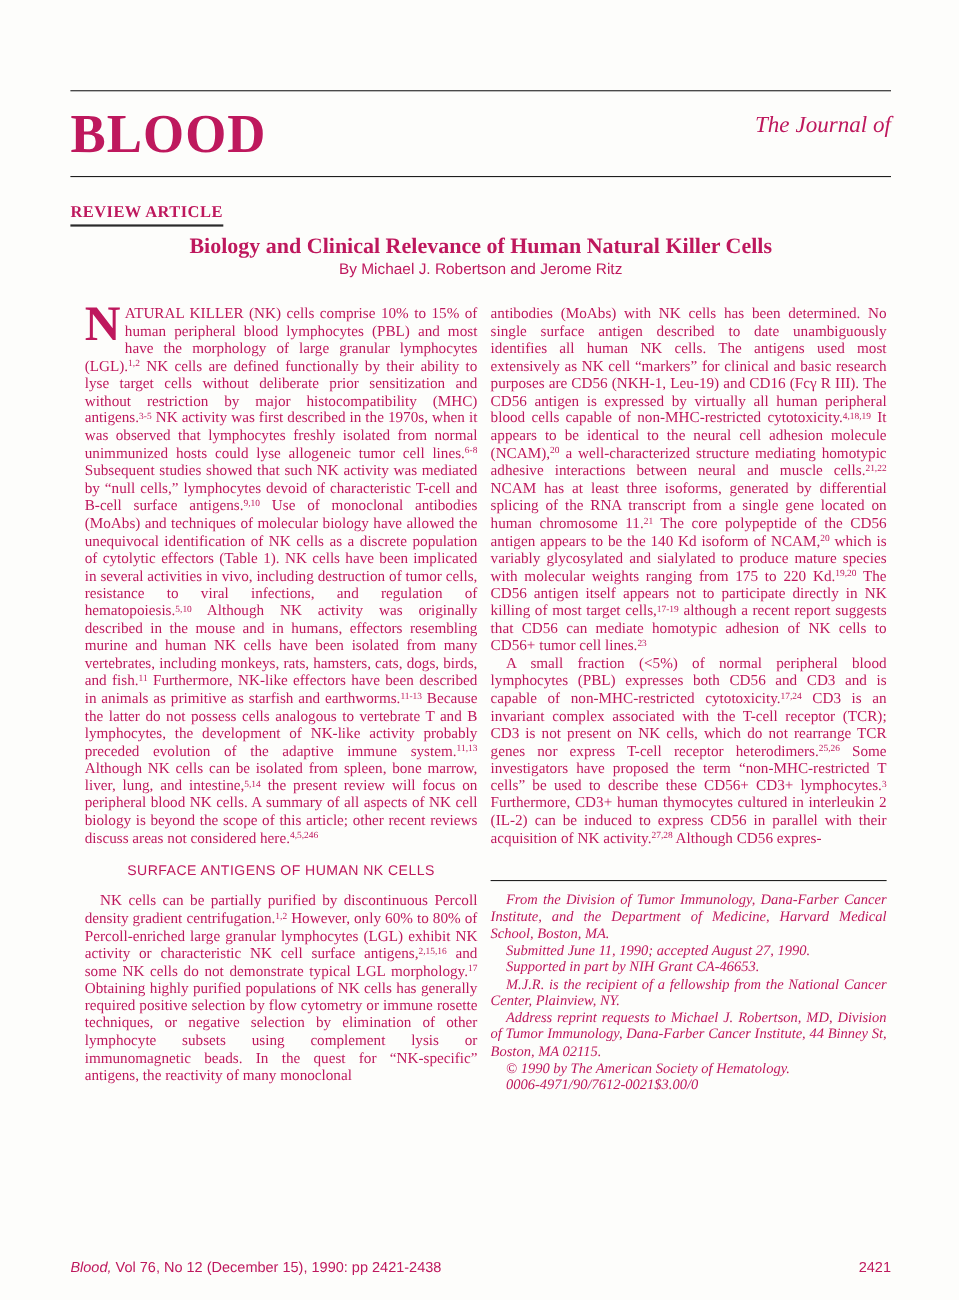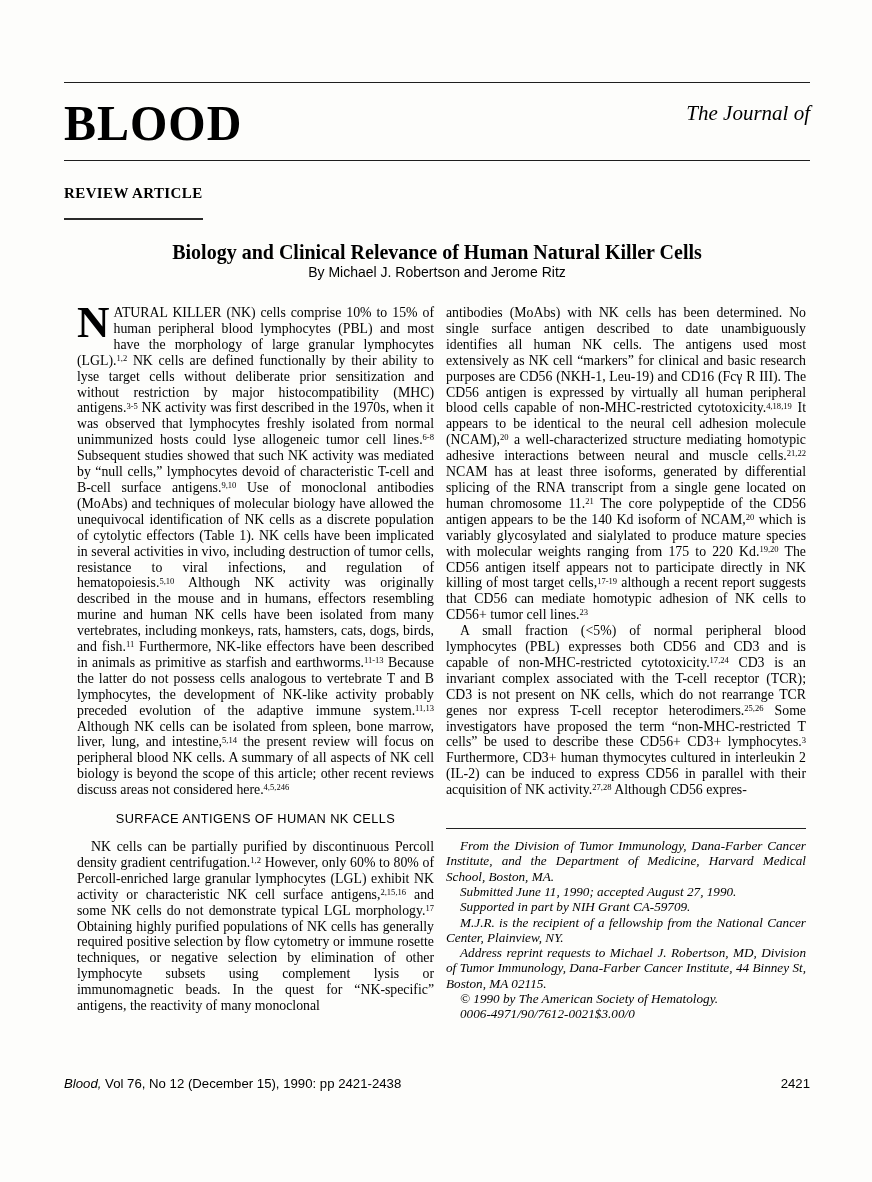--- a/index.html
+++ b/index.html
@@ -1,21 +1,21 @@
 <!DOCTYPE html>
 <html><head>
 <meta charset="utf-8">
 <style>
   html,body { margin:0; padding:0; background:#d9d9d9; }
   .page {
     position:relative;
     width:872px; height:1182px;
     margin:0 auto;
     background:#fdfdfb;
-    color:#000000;
+    color:#be185d;
     font-family:"Liberation Serif","DejaVu Serif",serif;
     box-sizing:border-box;
     padding:0 62px 0 64px;
     overflow:hidden;
   }
   .rule { border:none; border-top:1.6px solid #1e1e1e; margin:0; }
   .top-rule { margin-top:82px; }
 
   
   .masthead { display:flex; justify-content:space-between; align-items:flex-start; margin-top:14px; }
@@ -24,23 +24,23 @@
     line-height:50px; transform:scaleY(1.04); transform-origin:top left;
   }
   .journal-name { text-align:center; font-style:italic; font-size:21px; line-height:29px; padding-top:2px; }
 
   .vol-row { display:flex; justify-content:space-between; font-weight:bold; font-size:17px; margin-top:27px; }
   .mid-rule { margin-top:13px; }
 
   .kicker-wrap { margin-top:23px; }
   .kicker {
     display:inline-block; font-weight:bold; font-size:15px; letter-spacing:0.4px;
-    border-bottom:2.2px solid #2a2a2a; padding-bottom:16px;
+    border-bottom:2.2px solid #2a2a2a; padding-bottom:2px;
   }
-  .title { text-align:center; font-weight:bold; font-size:20px; margin-top:21px; }
+  .title { text-align:center; font-weight:bold; font-size:20px; margin-top:7px; }
   .byline { text-align:center; font-family:"Liberation Sans","DejaVu Sans",sans-serif; font-size:14px; }
 
   
   .columns { display:flex; gap:12px; margin-top:25px; margin-left:13px; }
   .col { text-align:justify; font-size:13.8px; line-height:15.9px; }
   .col-left  { width:357px; }
   .col-right { width:360px; }
   .col p { margin:0; }
   p.indent { text-indent:14px; }
   sup { font-size:0.62em; line-height:0; vertical-align:baseline; position:relative; top:-0.45em;font-family:Liberation Serif, serif; }
@@ -57,21 +57,21 @@
 
   
   .footnote-block { margin-top:30px; border-top:1.4px solid #222; padding-top:9px; }
   .footnote-block p {
     font-style:italic; font-size:13.2px; line-height:15.3px; text-indent:14px; margin:0;
     text-align:justify;
   }
 
   
   .page-footer {
-    position:absolute; left:64px; right:62px; top:1076px;
+    position:absolute; left:64px; right:62px; top:1144px;
     display:flex; justify-content:space-between;
     font-family:"Liberation Sans","DejaVu Sans",sans-serif; font-size:13.2px;
   }
   .journal-ital { font-style:italic; }
 </style>
 </head>
 <body>
 
 <div class="page">
 
@@ -102,21 +102,21 @@
       <p class="indent">NK cells can be partially purified by discontinuous Percoll density gradient centrifugation.<sup>1,2</sup> However, only 60% to 80% of Percoll-enriched large granular lymphocytes (LGL) exhibit NK activity or characteristic NK cell surface antigens,<sup>2,15,16</sup> and some NK cells do not demonstrate typical LGL morphology.<sup>17</sup> Obtaining highly purified populations of NK cells has generally required positive selection by flow cytometry or immune rosette techniques, or negative selection by elimination of other lymphocyte subsets using complement lysis or immunomagnetic beads. In the quest for “NK-specific” antigens, the reactivity of many monoclonal</p>
     </div>
 
     <div class="col col-right">
       <p>antibodies (MoAbs) with NK cells has been determined. No single surface antigen described to date unambiguously identifies all human NK cells. The antigens used most extensively as NK cell “markers” for clinical and basic research purposes are CD56 (NKH-1, Leu-19) and CD16 (Fcγ R III). The CD56 antigen is expressed by virtually all human peripheral blood cells capable of non-MHC-restricted cytotoxicity.<sup>4,18,19</sup> It appears to be identical to the neural cell adhesion molecule (NCAM),<sup>20</sup> a well-characterized structure mediating homotypic adhesive interactions between neural and muscle cells.<sup>21,22</sup> NCAM has at least three isoforms, generated by differential splicing of the RNA transcript from a single gene located on human chromosome 11.<sup>21</sup> The core polypeptide of the CD56 antigen appears to be the 140 Kd isoform of NCAM,<sup>20</sup> which is variably glycosylated and sialylated to produce mature species with molecular weights ranging from 175 to 220 Kd.<sup>19,20</sup> The CD56 antigen itself appears not to participate directly in NK killing of most target cells,<sup>17-19</sup> although a recent report suggests that CD56 can mediate homotypic adhesion of NK cells to CD56+ tumor cell lines.<sup>23</sup></p>
       <p class="indent">A small fraction (&lt;5%) of normal peripheral blood lymphocytes (PBL) expresses both CD56 and CD3 and is capable of non-MHC-restricted cytotoxicity.<sup>17,24</sup> CD3 is an invariant complex associated with the T-cell receptor (TCR); CD3 is not present on NK cells, which do not rearrange TCR genes nor express T-cell receptor heterodimers.<sup>25,26</sup> Some investigators have proposed the term “non-MHC-restricted T cells” be used to describe these CD56+ CD3+ lymphocytes.<sup>3</sup> Furthermore, CD3+ human thymocytes cultured in interleukin 2 (IL-2) can be induced to express CD56 in parallel with their acquisition of NK activity.<sup>27,28</sup> Although CD56 expres-</p>
 
       <div class="footnote-block">
         <p>From the Division of Tumor Immunology, Dana-Farber Cancer Institute, and the Department of Medicine, Harvard Medical School, Boston, MA.</p>
         <p>Submitted June 11, 1990; accepted August 27, 1990.</p>
-        <p>Supported in part by NIH Grant CA-59709.</p>
+        <p>Supported in part by NIH Grant CA-46653.</p>
         <p>M.J.R. is the recipient of a fellowship from the National Cancer Center, Plainview, NY.</p>
         <p>Address reprint requests to Michael J. Robertson, MD, Division of Tumor Immunology, Dana-Farber Cancer Institute, 44 Binney St, Boston, MA 02115.</p>
         <p>© 1990 by The American Society of Hematology.</p>
         <p>0006-4971/90/7612-0021$3.00/0</p>
       </div>
     </div>
 
   </div>
 
   <div class="page-footer">

